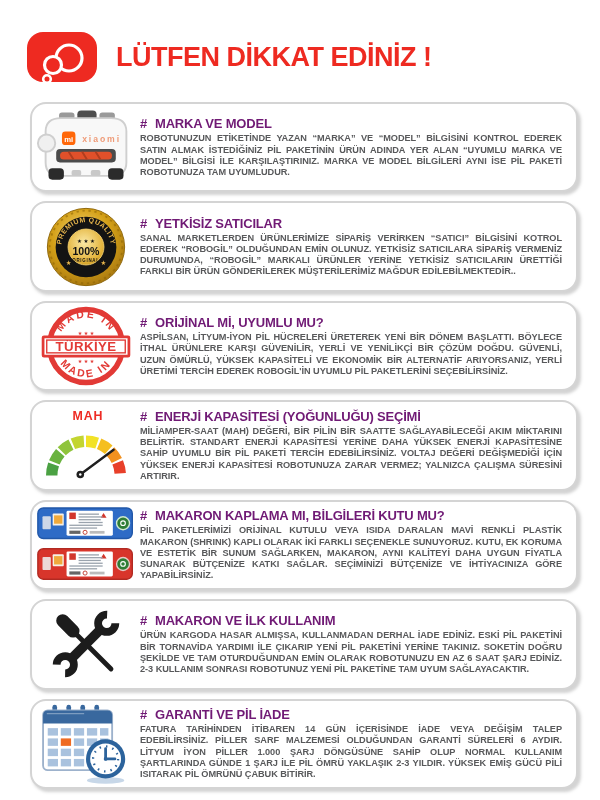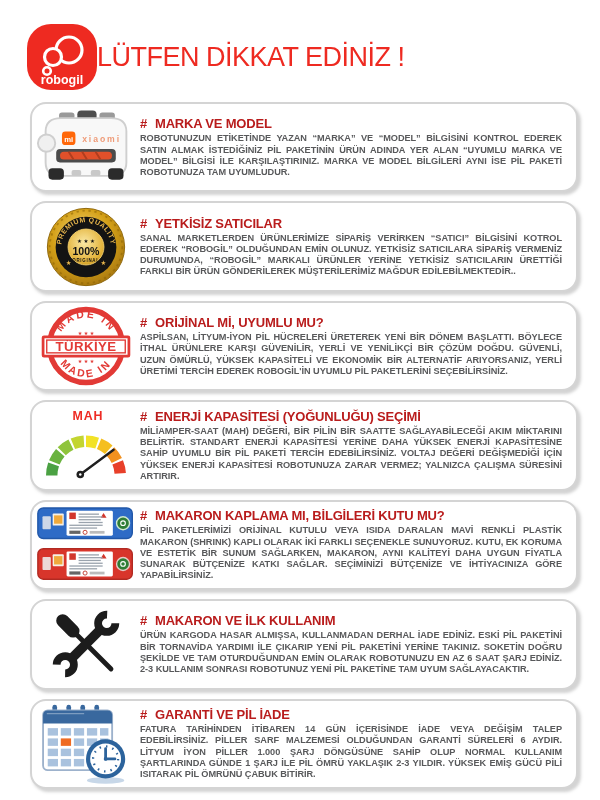--- a/index.html
+++ b/index.html
@@ -2,31 +2,31 @@
 <html><head>
 <meta charset="utf-8">
 <style>
   html,body{margin:0;padding:0;}
   body{
     width:600px;height:800px;background:#ffffff;overflow:hidden;position:relative;
     font-family:"Liberation Sans", sans-serif;
   }
   
   .header{display:flex;align-items:center;padding:22px 0 0 27px;height:70px;}
-  .logo{width:70px;height:66px;background:#ee2a21;border-radius:24px;flex:0 0 70px;}
-  .title{color:#ee2a21;font-size:27px;font-weight:normal;letter-spacing:-0.5px;white-space:nowrap;}
+  .logo{width:70px;height:50px;background:#ee2a21;border-radius:16px;flex:0 0 70px;}
+  .title{color:#ee2a21;font-size:27px;font-weight:bold;margin-left:19px;letter-spacing:-0.5px;white-space:nowrap;}
   
   .sections{position:absolute;top:102px;left:30px;width:548px;height:687px;
     display:flex;flex-direction:column;gap:9px;}
   .card{flex:1;border:2px solid #d4d4d4;border-radius:16px;background:#fff;
     box-shadow:2.5px 3px 3px rgba(130,130,130,.35);
     display:flex;align-items:center;overflow:hidden;}
   .icon-col{flex:0 0 108px;width:108px;display:flex;justify-content:center;}
   .text-col{flex:1;padding:3px 14px 3px 0;}
-  .heading{color:#b91c1c;font-size:13px;font-weight:bold;letter-spacing:-0.2px;margin-bottom:2px;white-space:nowrap;}
+  .heading{color:#701a75;font-size:13px;font-weight:bold;letter-spacing:-0.2px;margin-bottom:2px;white-space:nowrap;}
   .hash{margin-right:8px;}
   .body-text{color:#58595b;font-size:9.2px;font-weight:bold;line-height:11.2px;
     text-align:justify;text-align-last:left;letter-spacing:-0.05px;}
   svg text{font-family:"Liberation Sans", sans-serif;}
 </style>
 </head>
 <body>
 
 <div class="header">
   <div class="logo">

